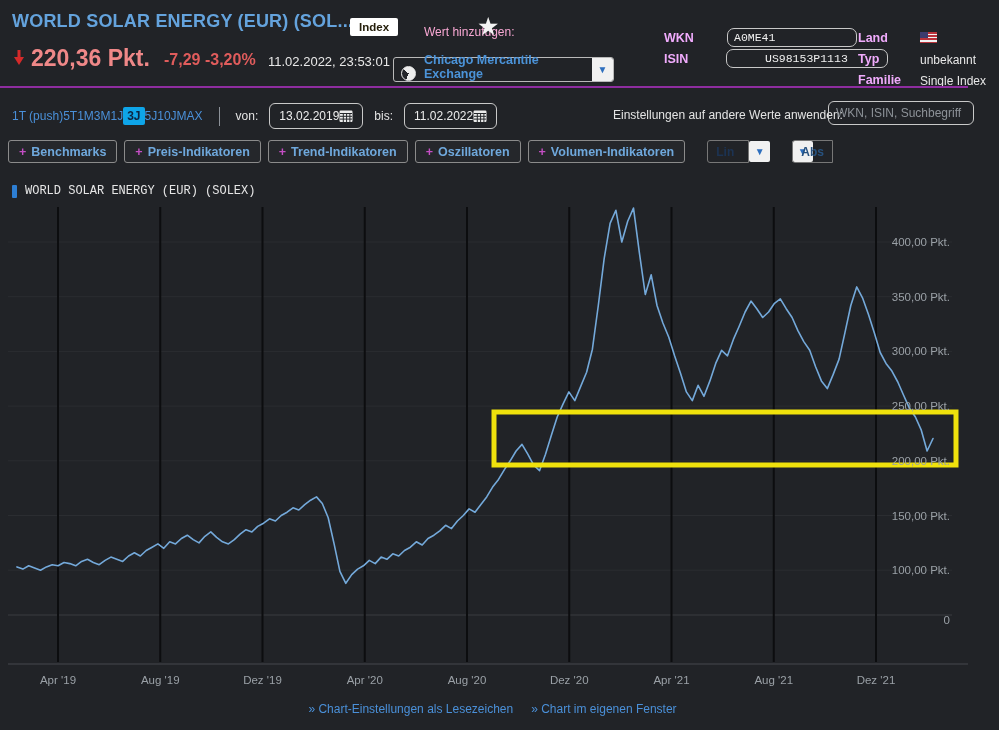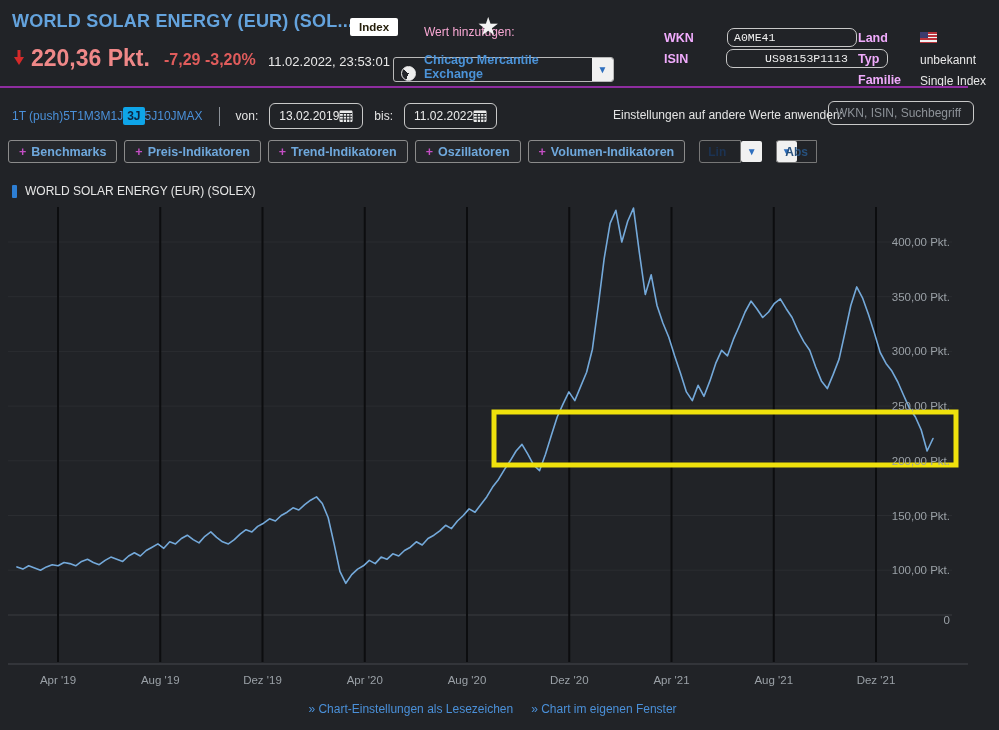--- a/index.html
+++ b/index.html
@@ -49,29 +49,29 @@
   .settings-label{left:613px;top:108px;font-size:12px;color:#e4e4e4;}
   .search-input{left:828px;top:101px;width:130px;height:22px;border:1px solid #c9c9c9;border-radius:6px;
                 background:transparent;color:#ededed;font-size:12px;padding:0 7px;outline:none;
                 font-family:"Liberation Sans",sans-serif;}
   .search-input::placeholder{color:#8d9298;}
   .ind-row{left:8px;top:140px;display:flex;align-items:center;gap:7px;}
   .ind-btn{height:21px;border:1px solid #8b8b8b;border-radius:3px;background:rgba(255,255,255,0.02);
            display:flex;align-items:center;padding:0 10px;font-size:12.5px;cursor:pointer;white-space:nowrap;}
   .ind-btn .plus{color:#c44ec4;font-weight:bold;margin-right:5px;}
   .ind-btn .ind-lbl{color:#6fa8dc;font-weight:bold;}
-  .dd-group{display:flex;align-items:center;margin-left:7px;cursor:pointer;}
+  .dd-group{display:flex;align-items:center;margin-left:15px;cursor:pointer;}
   .dd-text{height:21px;border:1px solid #777;border-radius:3px 0 0 3px;display:flex;align-items:center;
            padding:0 8px;font-size:12px;font-weight:bold;}
   .dd-text.dim{color:#1c3353;min-width:24px;}
   .dd-text.abs{color:#27517e;}
   
   .legend{left:12px;top:184px;display:flex;align-items:center;gap:8px;}
   .legend-mark{width:5px;height:13px;background:#2d7ed3;border-radius:1px;}
-  .legend-text{font-size:12px;color:#e6e6e6;}
+  .legend-text{font-size:12px;color:#e6e6e6;font-family:Liberation Mono, monospace;}
   .chart-svg{left:0;top:0;}
   
   .links{left:0;top:702px;width:985px;display:flex;justify-content:center;gap:18px;}
   .flink{font-size:12px;color:#4a90d9;cursor:pointer;text-decoration:none;}
 </style>
 </head>
 <body>
 
 <div class="page">
 

